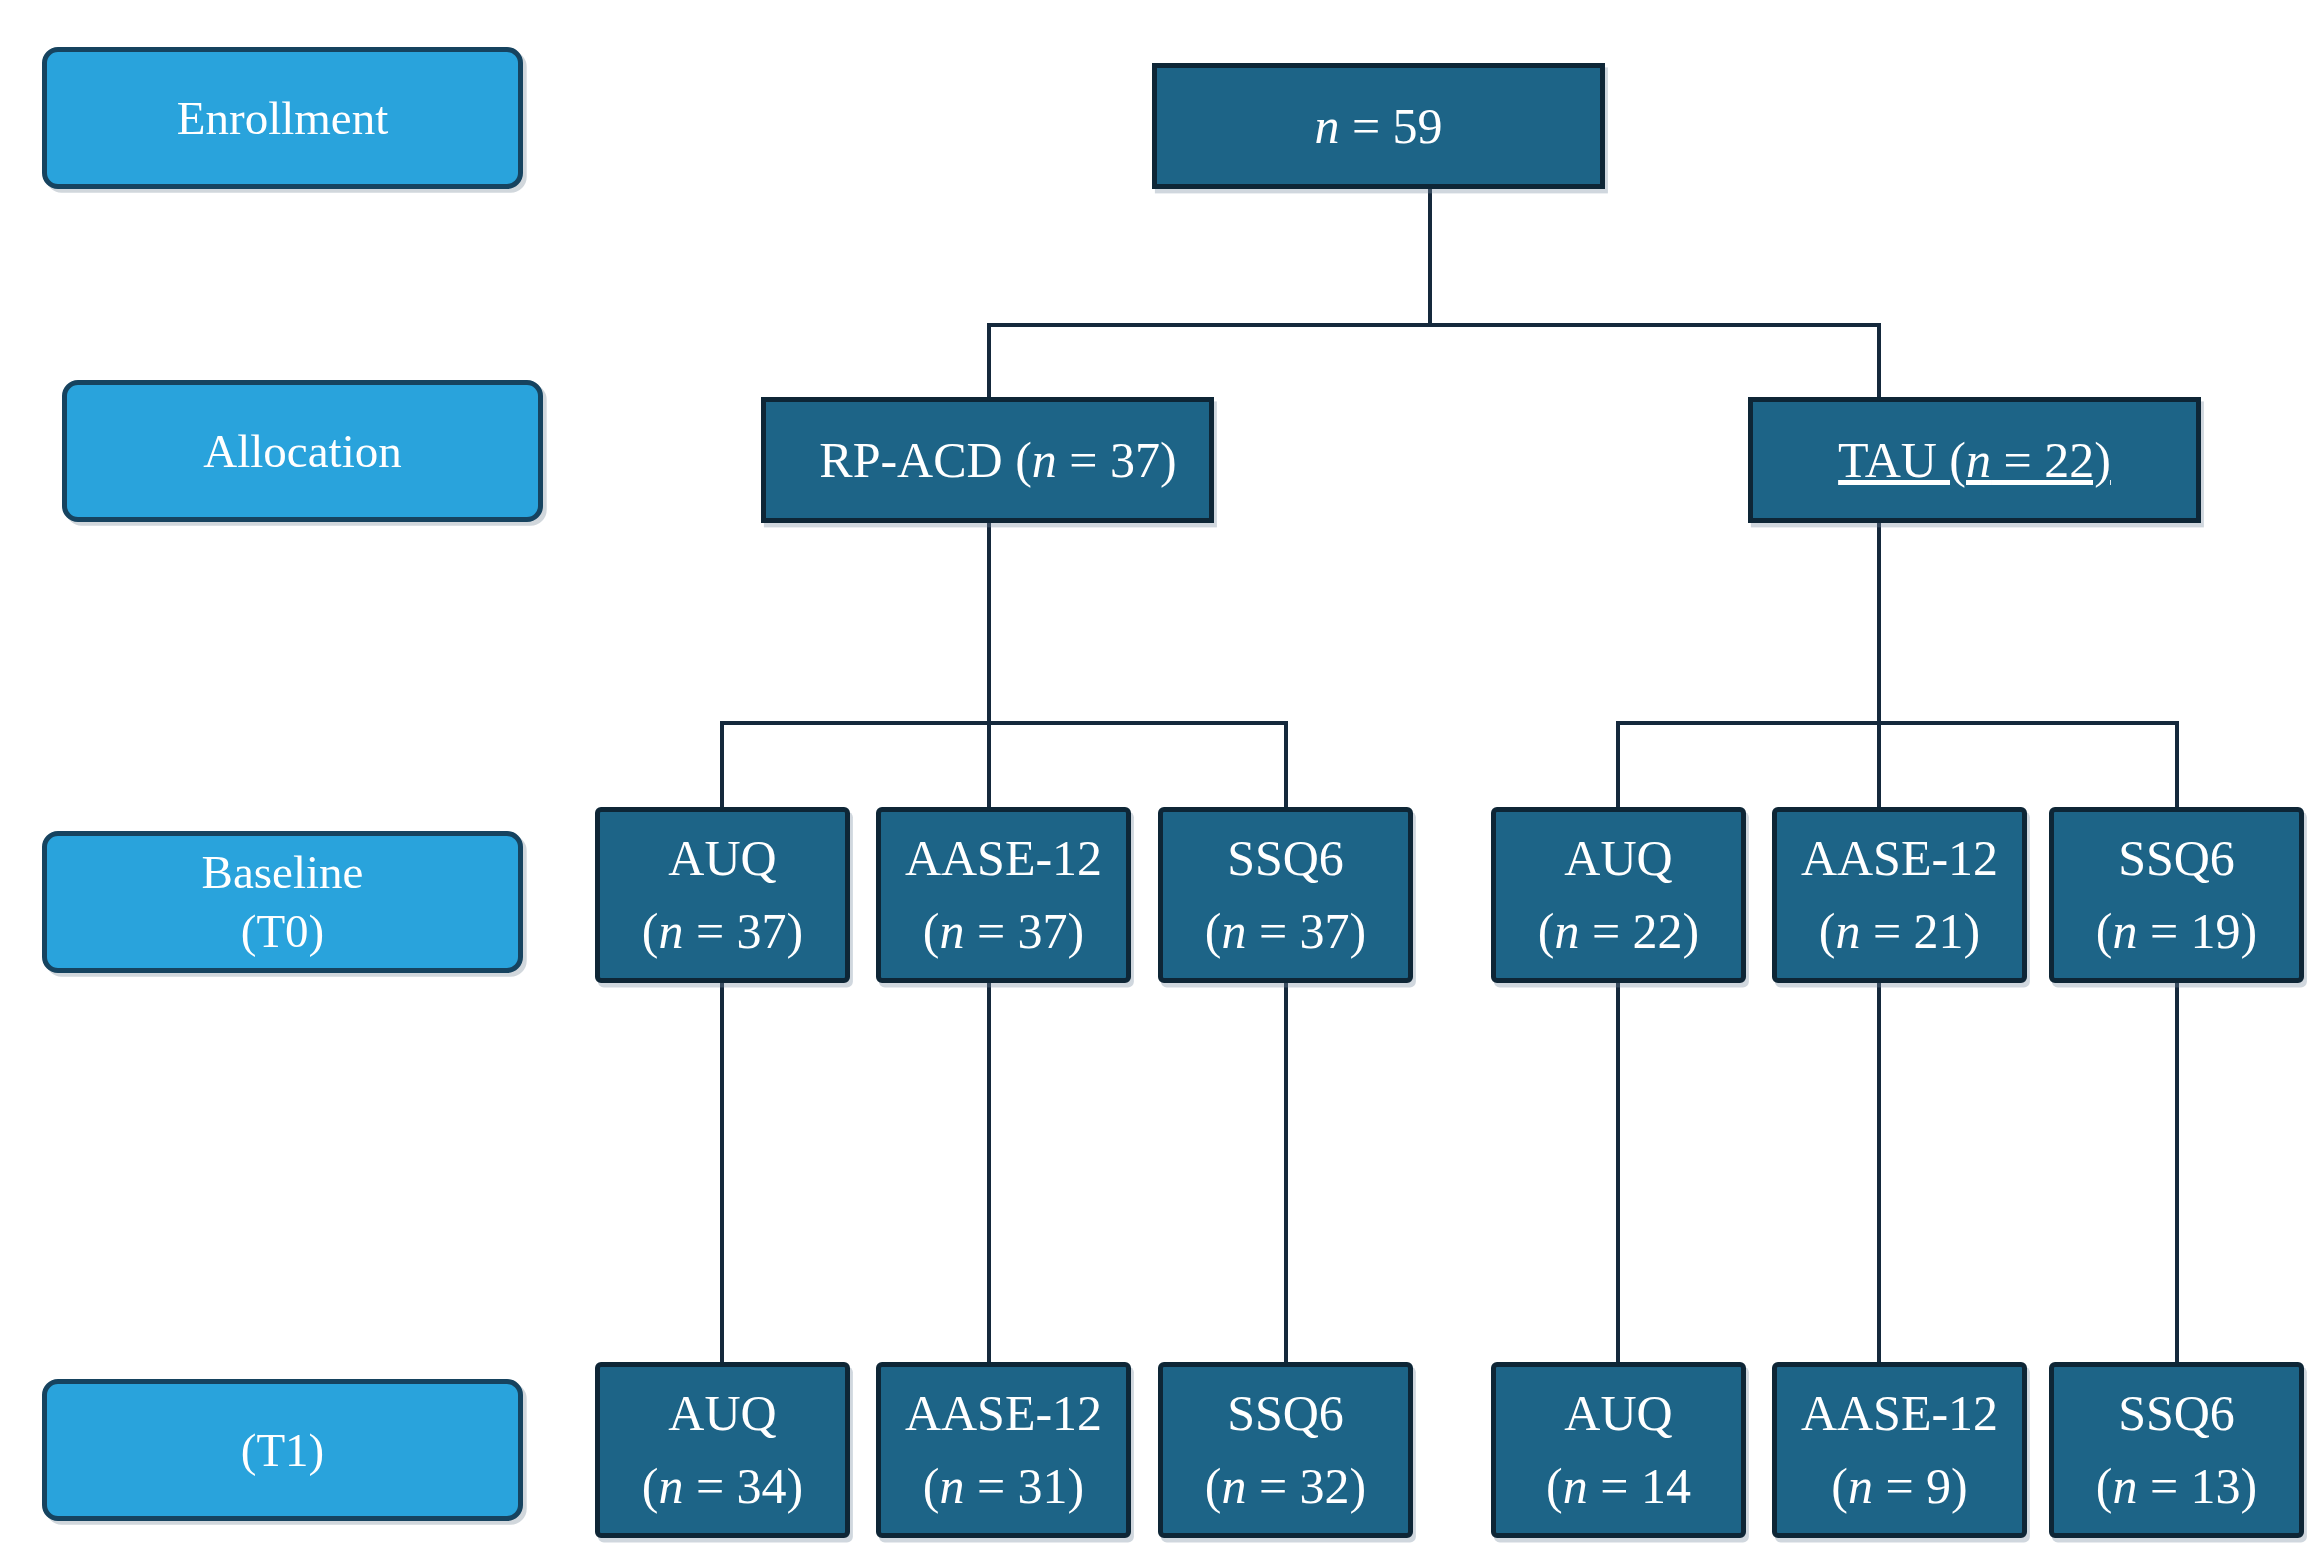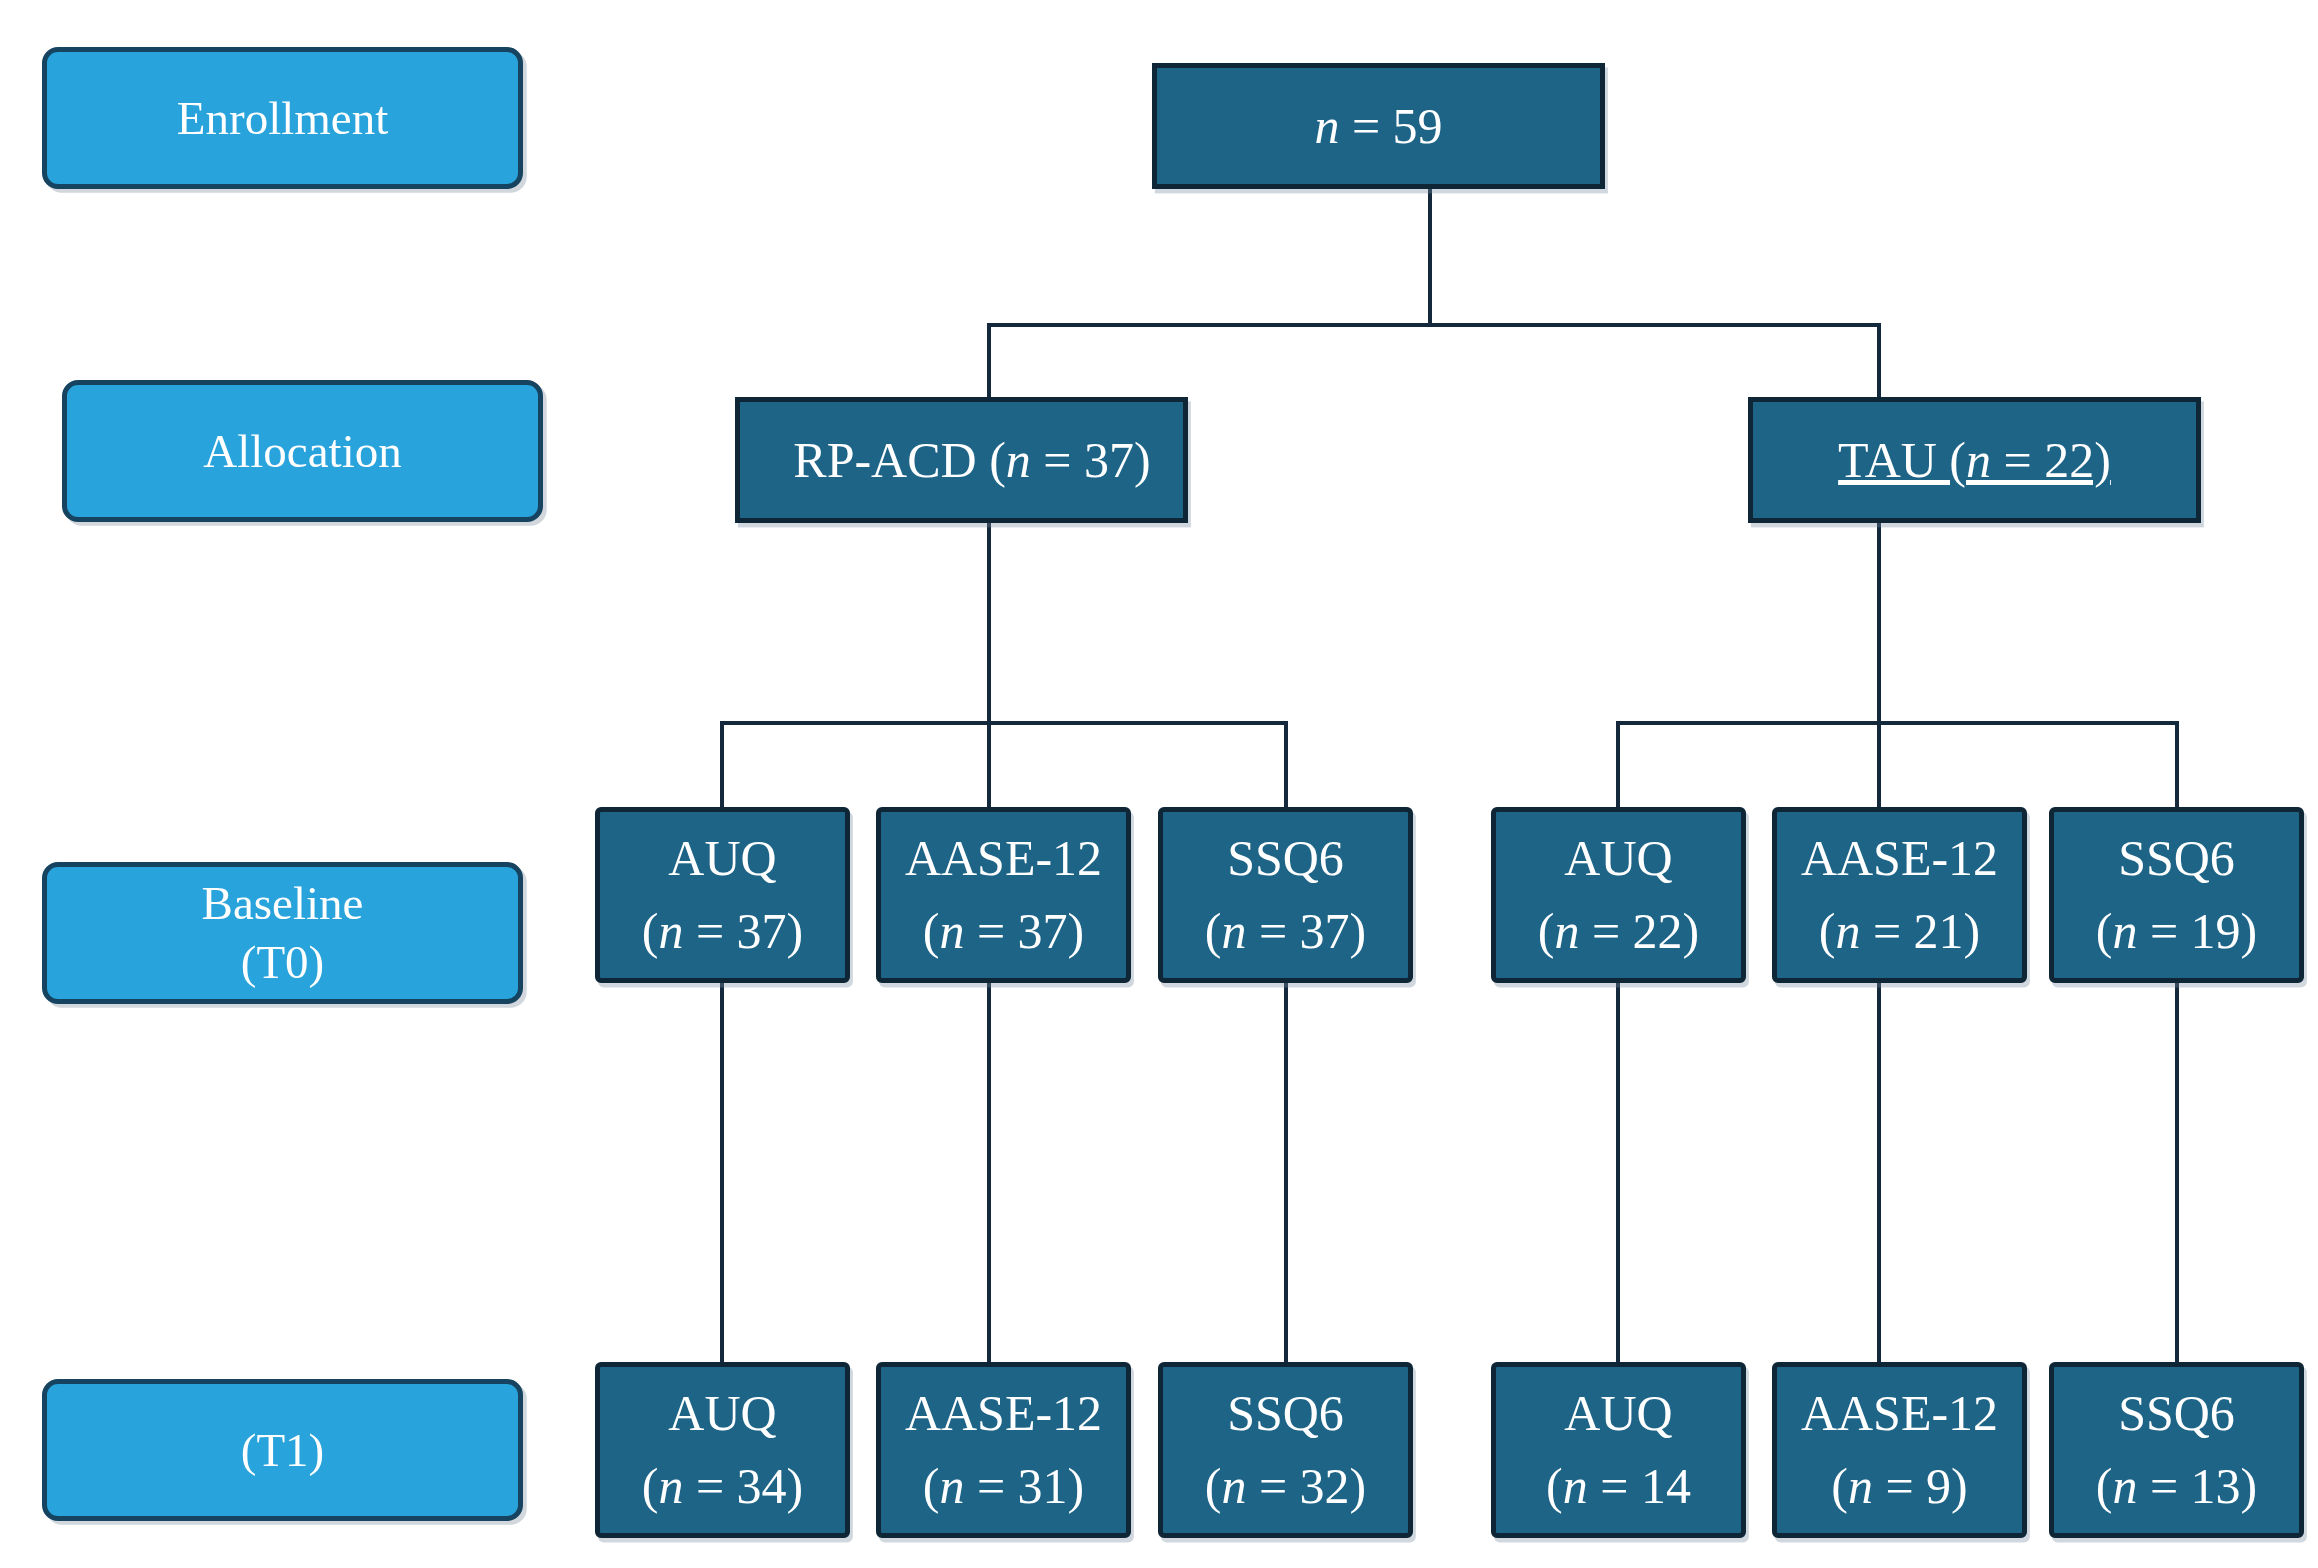--- a/index.html
+++ b/index.html
@@ -96,33 +96,33 @@
   <div class="vline" style="left:2175px; top:982px; height:382px;"></div>
 
   <div class="stage" style="top:47px;">
     <span class="stage-main">Enrollment</span>
 
   </div>
   <div class="stage" style="top:380px;margin-left:20px;">
     <span class="stage-main">Allocation</span>
 
   </div>
-  <div class="stage" style="top:862px;">
+  <div class="stage" style="top:831px;">
     <span class="stage-main">Baseline</span>
     <span class="stage-sub">(T0)</span>
   </div>
   <div class="stage" style="top:1379px;">
     <span class="stage-sub">(T1)</span>
   </div>
 
   <div class="node node-wide" style="left:1152px; top:63px;">
     <span><span></span><span class="nvar">n</span><span> = 59</span></span>
   </div>
 
-  <div class="node node-wide" style="left:735px; top:397px;padding-left:21px;">
+  <div class="node node-wide" style="left:761px; top:397px;padding-left:21px;">
     <span><span>RP-ACD (</span><span class="nvar">n</span><span> = 37)</span></span>
   </div>
   <div class="node node-wide" style="left:1748px; top:397px;text-decoration:underline;">
     <span><span>TAU (</span><span class="nvar">n</span><span> = 22)</span></span>
   </div>
 
   <div class="node node-small" style="left:595px; top:807px;">
     <span>AUQ</span>
     <span><span>(</span><span class="nvar">n</span><span> = 37)</span></span>
   </div>

